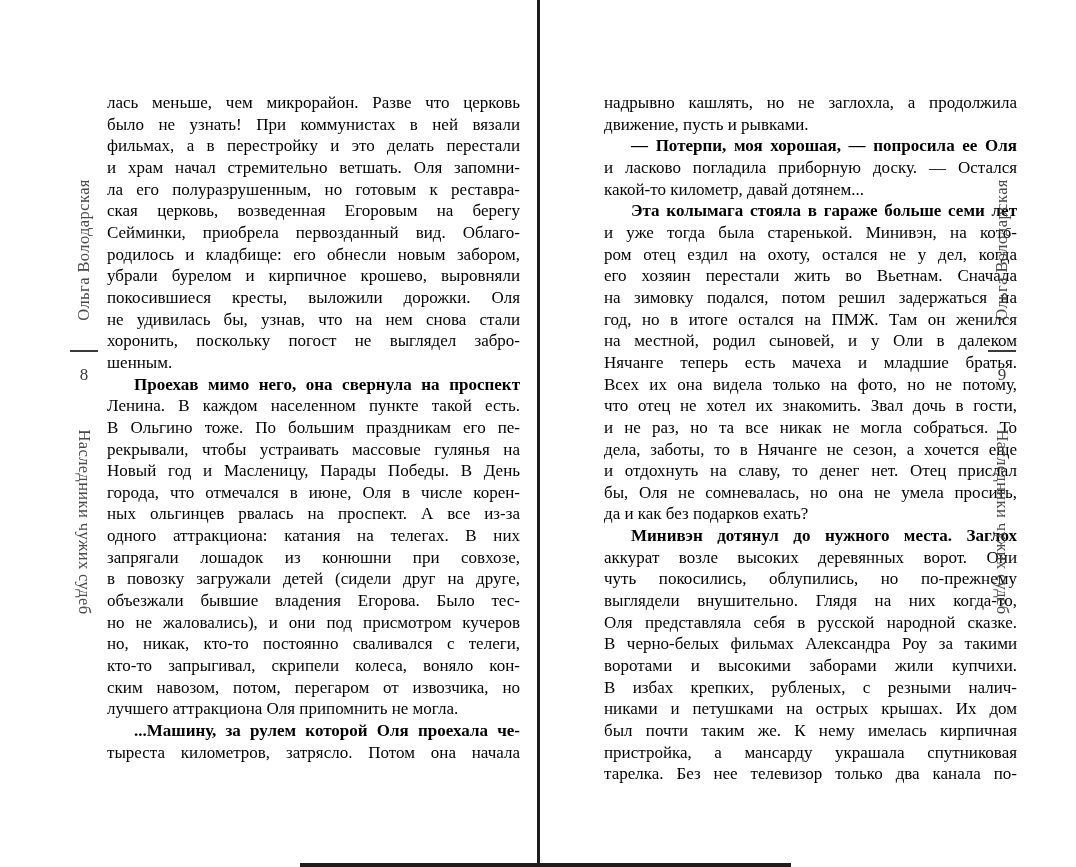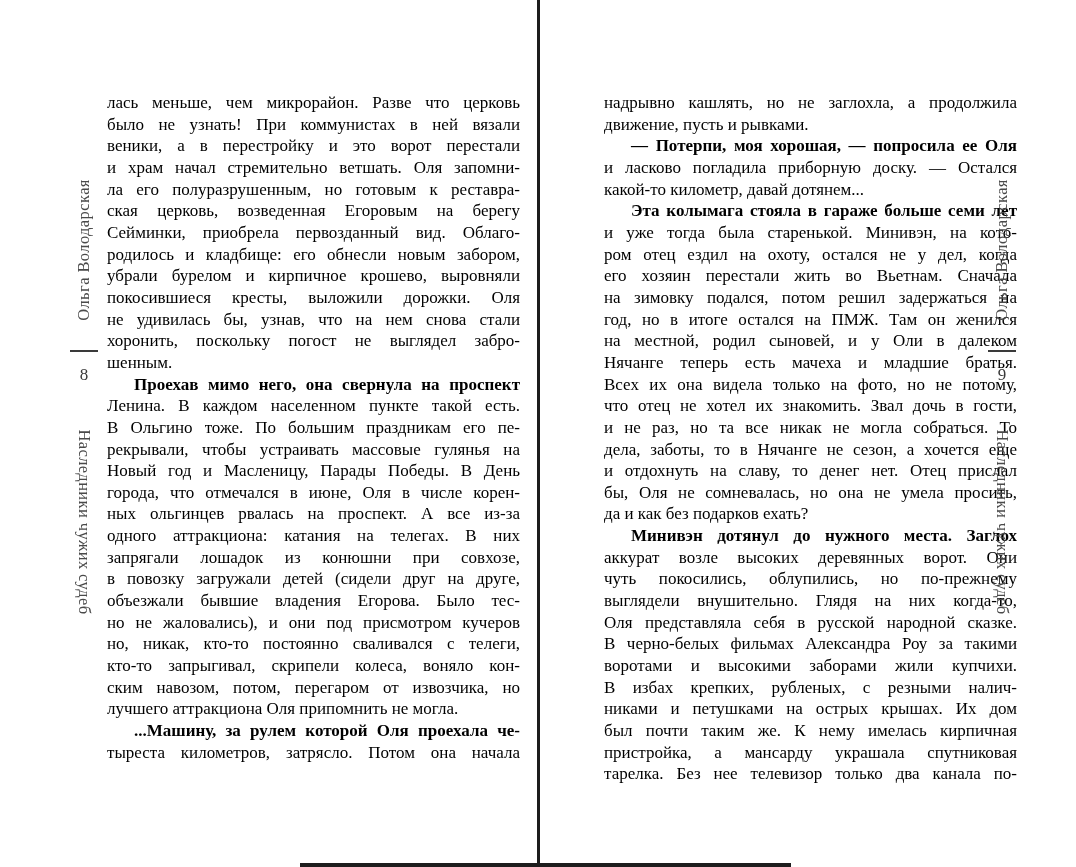--- a/index.html
+++ b/index.html
@@ -63,21 +63,21 @@
 <div class="spread">
 
   <div class="vtext v-up" id="l-author">Ольга Володарская</div>
   <div class="dash" id="l-dash"></div>
   <div class="pagenum" id="l-num">8</div>
   <div class="vtext v-down" id="l-series">Наследники чужих судеб</div>
 
   <div class="page-text" id="left-text">
       <div class="line">лась меньше, чем микрорайон. Разве что церковь</div>
       <div class="line">было не узнать! При коммунистах в ней вязали</div>
-      <div class="line">веники, а в перестройку и это ворот перестали</div>
+      <div class="line">фильмах, а в перестройку и это делать перестали</div>
       <div class="line">и храм начал стремительно ветшать. Оля запомни-</div>
       <div class="line">ла его полуразрушенным, но готовым к реставра-</div>
       <div class="line">ская церковь, возведенная Егоровым на берегу</div>
       <div class="line">Сейминки, приобрела первозданный вид. Облаго-</div>
       <div class="line">родилось и кладбище: его обнесли новым забором,</div>
       <div class="line">убрали бурелом и кирпичное крошево, выровняли</div>
       <div class="line">покосившиеся кресты, выложили дорожки. Оля</div>
       <div class="line">не удивилась бы, узнав, что на нем снова стали</div>
       <div class="line">хоронить, поскольку погост не выглядел забро-</div>
       <div class="line lastline">шенным.</div>

